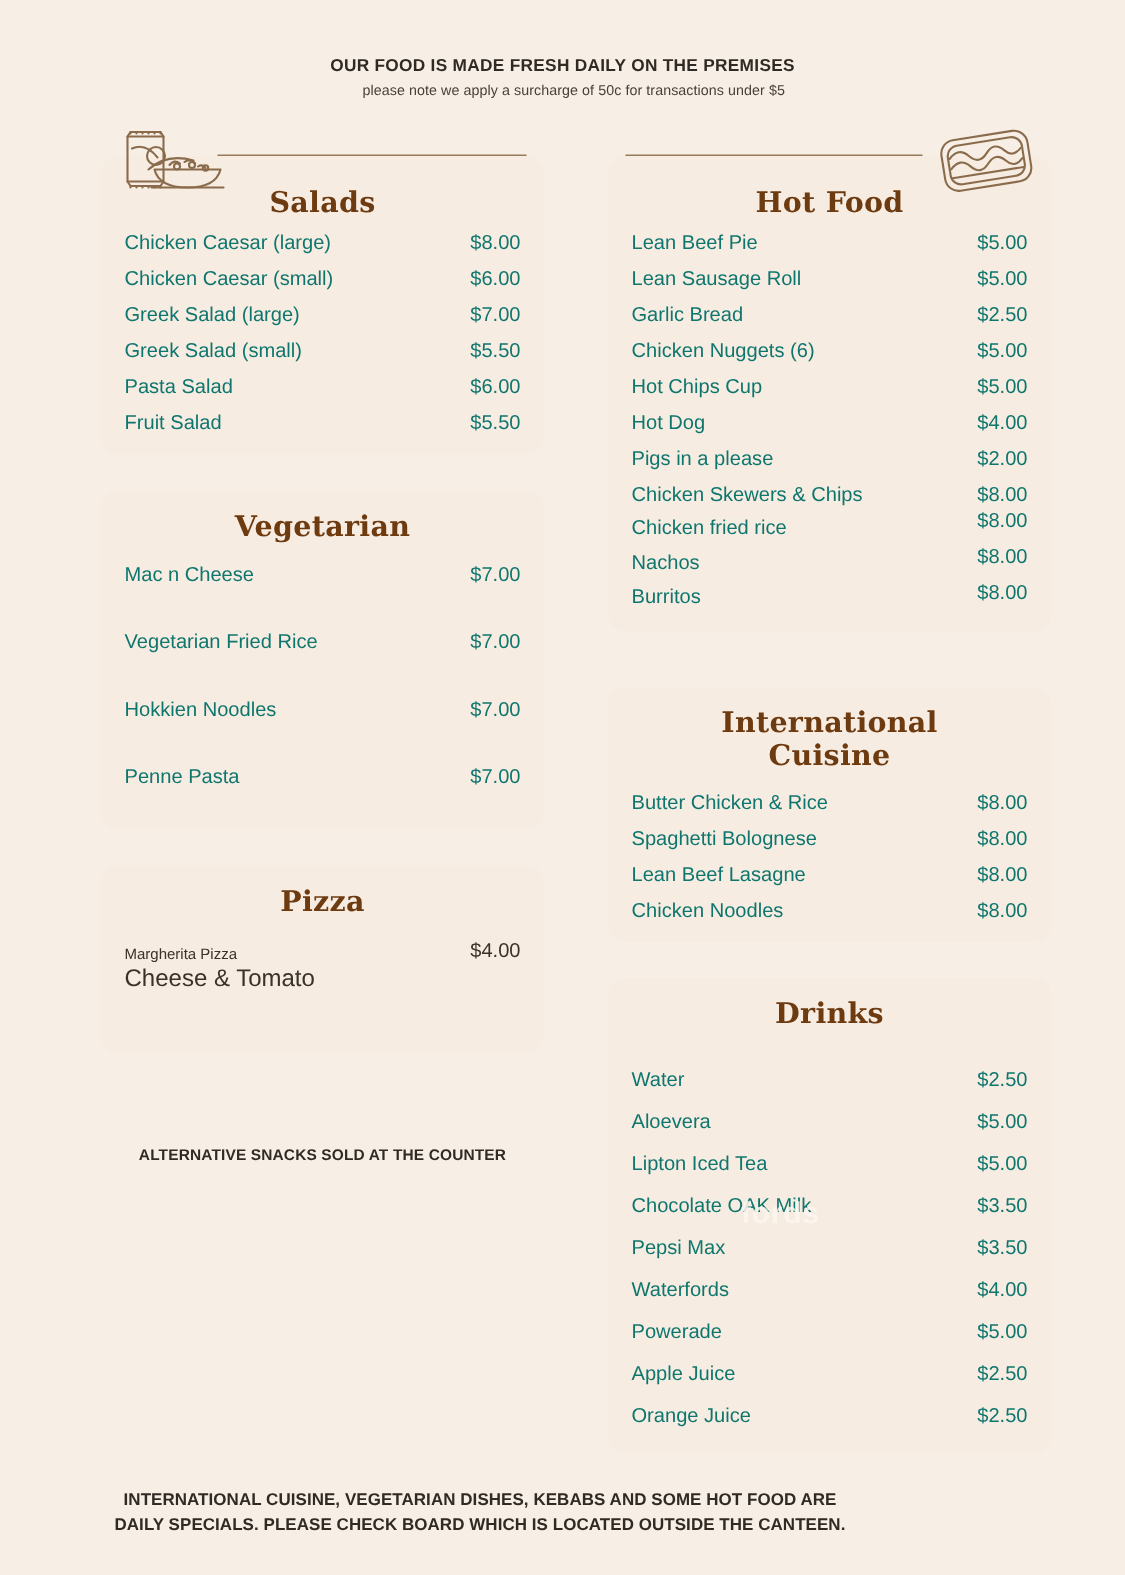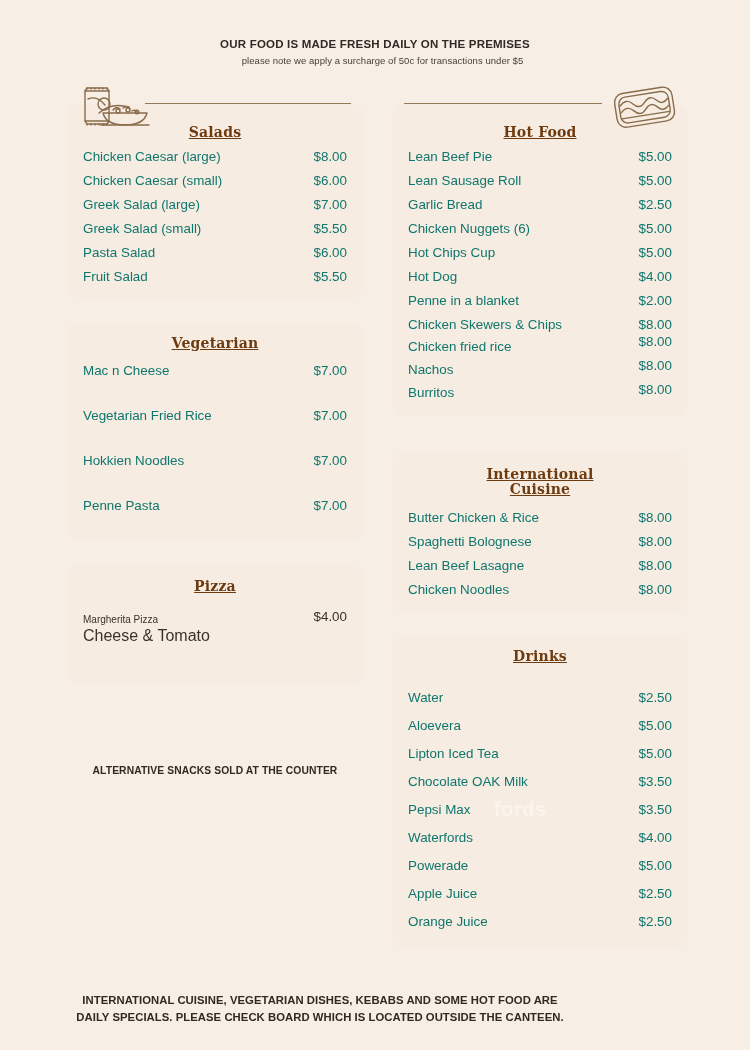--- a/index.html
+++ b/index.html
@@ -48,21 +48,21 @@
 
   
   .col-left {
     position: absolute;
     left: 67px;
     top: 104px;
     width: 296px;
   }
   .col-right {
     position: absolute;
-    left: 392px;
+    left: 405px;
     top: 104px;
     width: 296px;
   }
 
   
   .card {
     position: relative;
     border: 1.3px solid #96apx;
     border-color: #967a57;
     border-radius: 12px;
@@ -90,24 +90,23 @@
 
   
   .notch-right::before { left: 12px; right: 86px; }
   .notch-right::after  { right: 10px; width: 0; }
 
   .card-title {
     text-align: center;
     font-family: "DejaVu Serif", "Liberation Serif", serif;
     font-weight: bold;
     color: #6e3b10;
-    font-size: 14px;
+    font-size: 19px;
     letter-spacing: 0.2px;
     line-height: 1.12;
-    text-decoration: underline;
   }
 
   .card-inner { padding: 0 16px 14px 16px; }
 
   .items { margin-top: 10px; }
 
   .row {
     display: flex;
     align-items: baseline;
     justify-content: space-between;
@@ -315,21 +314,21 @@
           </div>
           <div class="row" style="margin-bottom:9px;">
             <span class="name">Hot Chips Cup</span>
             <span class="price">$5.00</span>
           </div>
           <div class="row" style="margin-bottom:9px;">
             <span class="name">Hot Dog</span>
             <span class="price">$4.00</span>
           </div>
           <div class="row" style="margin-bottom:9px;">
-            <span class="name">Penne in a blanket</span>
+            <span class="name">Pigs in a please</span>
             <span class="price">$2.00</span>
           </div>
           <div class="row" style="margin-bottom:7px;">
             <span class="name">Chicken Skewers &amp; Chips</span>
             <span class="price">$8.00</span>
           </div>
           <div class="row" style="margin-bottom:8px;">
             <span class="name">Chicken fried rice</span>
             <span class="price" style="position:relative; top:-5px;">$8.00</span>
           </div>

